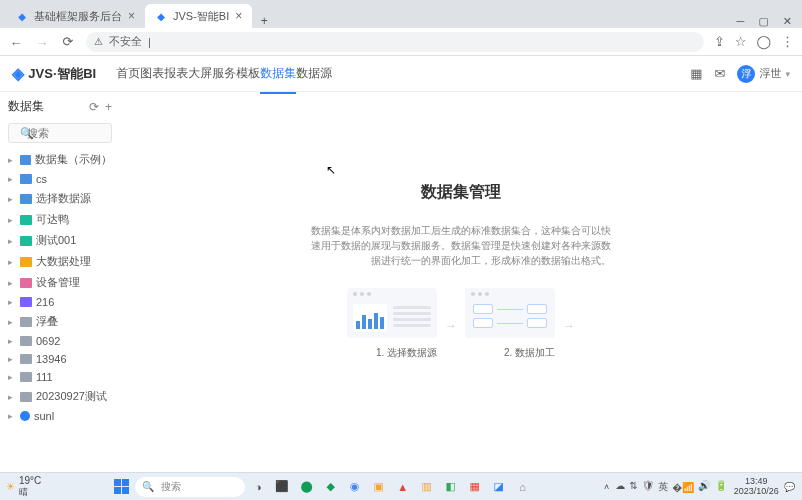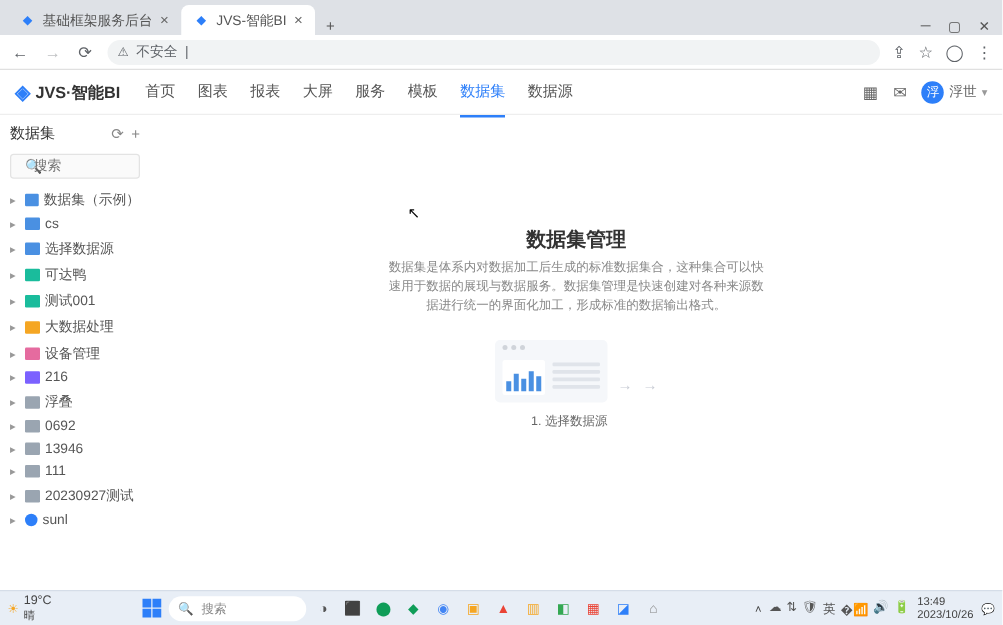--- a/index.html
+++ b/index.html
@@ -68,21 +68,21 @@
     align-items:center;
     padding:0 12px;
     border-bottom:1px solid #eee;
   }
   .logo {
     display:flex; align-items:center; gap:4px;
     font-weight:600; font-size:13px; color:#333;
     margin-right:20px;
   }
   .logo-mark { color:#2d7ff9; font-size:16px;}
-  .nav { display:flex; gap:18px; }
+  .nav { display:flex; }
   .nav-item { font-size:12px; color:#555; cursor:pointer; position:relative; padding:2px 0;}
   .nav-item.active { color:#2d7ff9; }
   .nav-item.active::after {
     content:""; position:absolute; left:0; right:0; bottom:-10px; height:2px; background:#2d7ff9;
   }
   .hdr-right { margin-left:auto; display:flex; align-items:center; gap:12px; color:#666; font-size:13px;}
   .user-chip { display:flex; align-items:center; gap:4px; font-size:11px;}
   .avatar { width:18px; height:18px; border-radius:50%; background:#2d7ff9; color:#fff; display:flex; align-items:center; justify-content:center; font-size:10px;}
 
   
@@ -110,22 +110,22 @@
   .fi-blue { background:#4a90e2;}
   .fi-teal { background:#1abc9c;}
   .fi-orange { background:#f5a623;}
   .fi-pink { background:#e56b9f;}
   .fi-purple{ background:#7b61ff;}
   .fi-gray { background:#9aa5b1;}
   .user-ico { width:10px; height:10px; border-radius:50%; background:#2d7ff9;}
 
   
   .main { flex:1; display:flex; flex-direction:column; align-items:center; padding-top:90px; color:#333;}
-  .main h2 { font-size:16px; font-weight:600; margin-bottom:4px;}
-  .desc { font-size:10px; color:#888; max-width:300px; text-align:center; line-height:1.5; margin-bottom:20px;}
+  .main h2 { font-size:16px; font-weight:600; margin-bottom:20px;}
+  .desc { font-size:10px; color:#888; max-width:300px; text-align:right; line-height:1.5; margin-bottom:20px;}
   .steps { display:flex; align-items:center; gap:8px;}
   .step-card { width:90px;}
   .card-img {
     width:90px; height:50px; background:#f5f7fa; border-radius:4px; position:relative; overflow:hidden;
   }
   .card-dots { position:absolute; top:4px; left:6px; display:flex; gap:3px;}
   .card-dots span{ width:4px; height:4px; border-radius:50%; background:#d0d4da;}
   .card-body { position:absolute; top:14px; left:6px; right:6px; bottom:4px;}
   
   .c1-chart{ position:absolute; left:0; top:2px; width:34px; height:28px; background:#fff; border-radius:2px;}
@@ -155,21 +155,21 @@
   .weather .sun{ color:#f5a623;}
   .tb-center{ margin:0 auto; display:flex; align-items:center; gap:4px;}
   .tb-start{ width:18px; height:18px; display:flex;align-items:center;justify-content:center;}
   .win-logo{ display:grid; grid-template-columns:7px 7px; grid-template-rows:7px 7px; gap:1px;}
   .win-logo span{ background:#2d7ff9;}
   .tb-search{ height:20px; width:110px; background:#fff; border-radius:10px; display:flex; align-items:center; padding:0 8px; gap:6px; font-size:10px; color:#888;}
   .tb-icons{ display:flex; gap:4px;}
   .tb-ico{ width:20px; height:20px; border-radius:4px; display:flex; align-items:center; justify-content:center; font-size:11px;}
   .tb-right{ display:flex; align-items:center; gap:6px; font-size:9px; color:#444;}
   .tray{ display:flex; gap:4px; font-size:10px; color:#555;}
-  .clock{ text-align:left; line-height:1.1;}
+  .clock{ text-align:center; line-height:1.1;}
 
   
   .cursor{ position:absolute; left:326px; top:163px; font-size:12px; color:#000; pointer-events:none;}
 </style>
 </head>
 <body>
 
 <div class="browser-tabs">
   <div class="tab">
     <span class="favicon" style="color:#2d7ff9">◆</span>
@@ -344,20 +344,42 @@
                 <span></span>
                 <span></span>
                 <span></span>
                 <span></span>
               </div>
           </div>
         </div>
         <div class="step-label">1. 选择数据源</div>
       </div>
       <span class="arrow">→</span>
+      <div class="step-card">
+        <div class="card-img">
+          <div class="card-dots">
+              <span></span>
+              <span></span>
+              <span></span>
+            </div>
+          <div class="card-body">
+            <div class="c2-row" style="top:2px">
+                <div class="c2-box"></div>
+                <div class="c2-line"></div>
+                <div class="c2-box"></div>
+              </div>
+            <div class="c2-row" style="top:16px">
+                <div class="c2-box"></div>
+                <div class="c2-line"></div>
+                <div class="c2-box"></div>
+              </div>
+          </div>
+        </div>
+        <div class="step-label">2. 数据加工</div>
+      </div>
       <span class="arrow">→</span>
     </div>
   </div>
 </div>
 
 <span class="cursor">↖</span>
 
 <div class="taskbar">
   <div class="weather">
     <span class="sun">☀</span>

